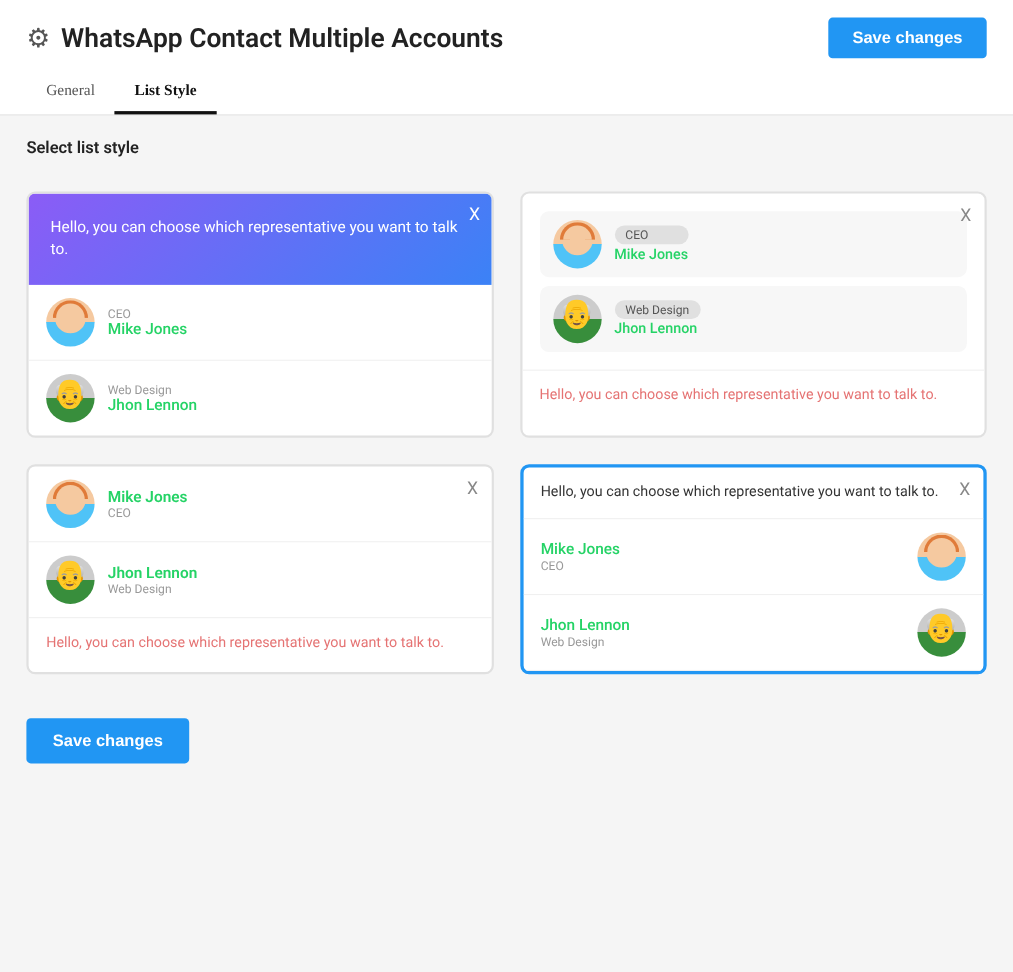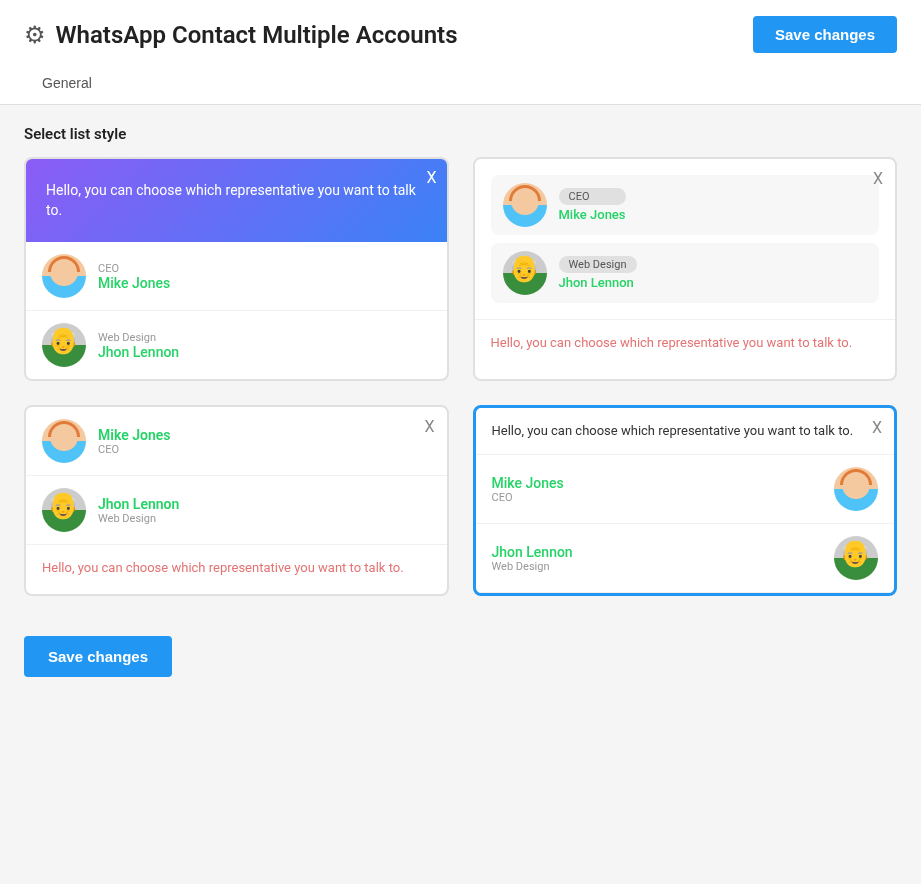--- a/index.html
+++ b/index.html
@@ -53,35 +53,35 @@
     .tab {
       padding: 10px 18px;
       font-size: 14px;
       color: #555;
       cursor: pointer;
       border-bottom: 3px solid transparent;
       background: none;
       border-top: none;
       border-left: none;
       border-right: none;
-      font-family: Liberation Sans, sans-serif;
+      font-family: Liberation Serif, serif;
     }
     .tab.active {
       color: #111;
       font-weight: 700;
       border-bottom: 3px solid #111;
     }
     .content {
       padding: 20px 24px;
     }
     .section-title {
       font-size: 15px;
       font-weight: 600;
       color: #222;
-      margin-bottom: 14px;
+      margin-bottom: 31px;
     }
     .style-grid {
       display: grid;
       grid-template-columns: 1fr 1fr;
       gap: 24px;
     }
     .style-card {
       background: #fff;
       border-radius: 8px;
       overflow: hidden;
@@ -290,20 +290,21 @@
 <div class="page-header">
   <div class="title-row">
     <div class="title-left">
       <span class="gear-icon">⚙</span>
       <span class="page-title">WhatsApp Contact Multiple Accounts</span>
     </div>
     <button class="save-btn-top">Save changes</button>
   </div>
   <div class="tabs">
     <button class="tab">General</button>
+    <button class="tab active">List Style</button>
   </div>
 </div>
 
 <div class="content">
   <div class="section-title">Select list style</div>
 
   <div class="style-grid">
 
     <div class="style-card">
       <div class="card1-header">

